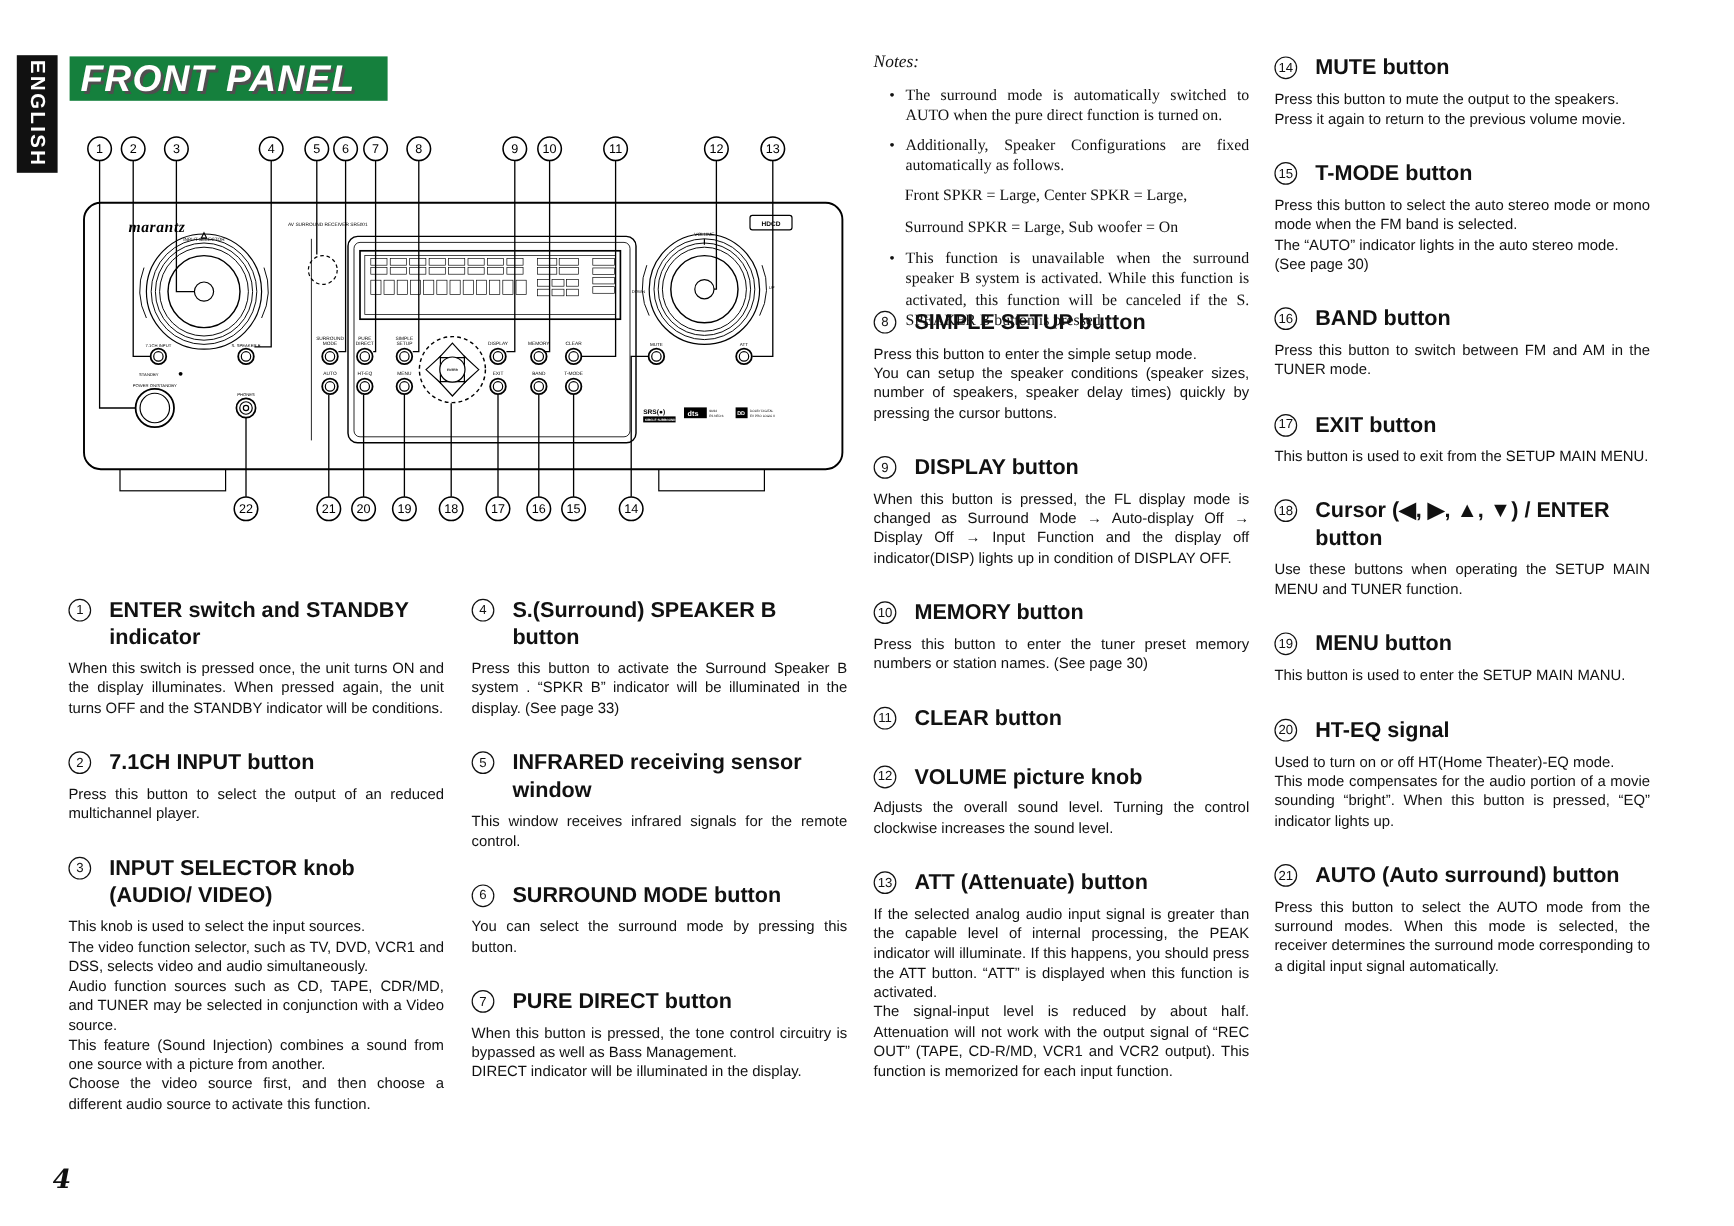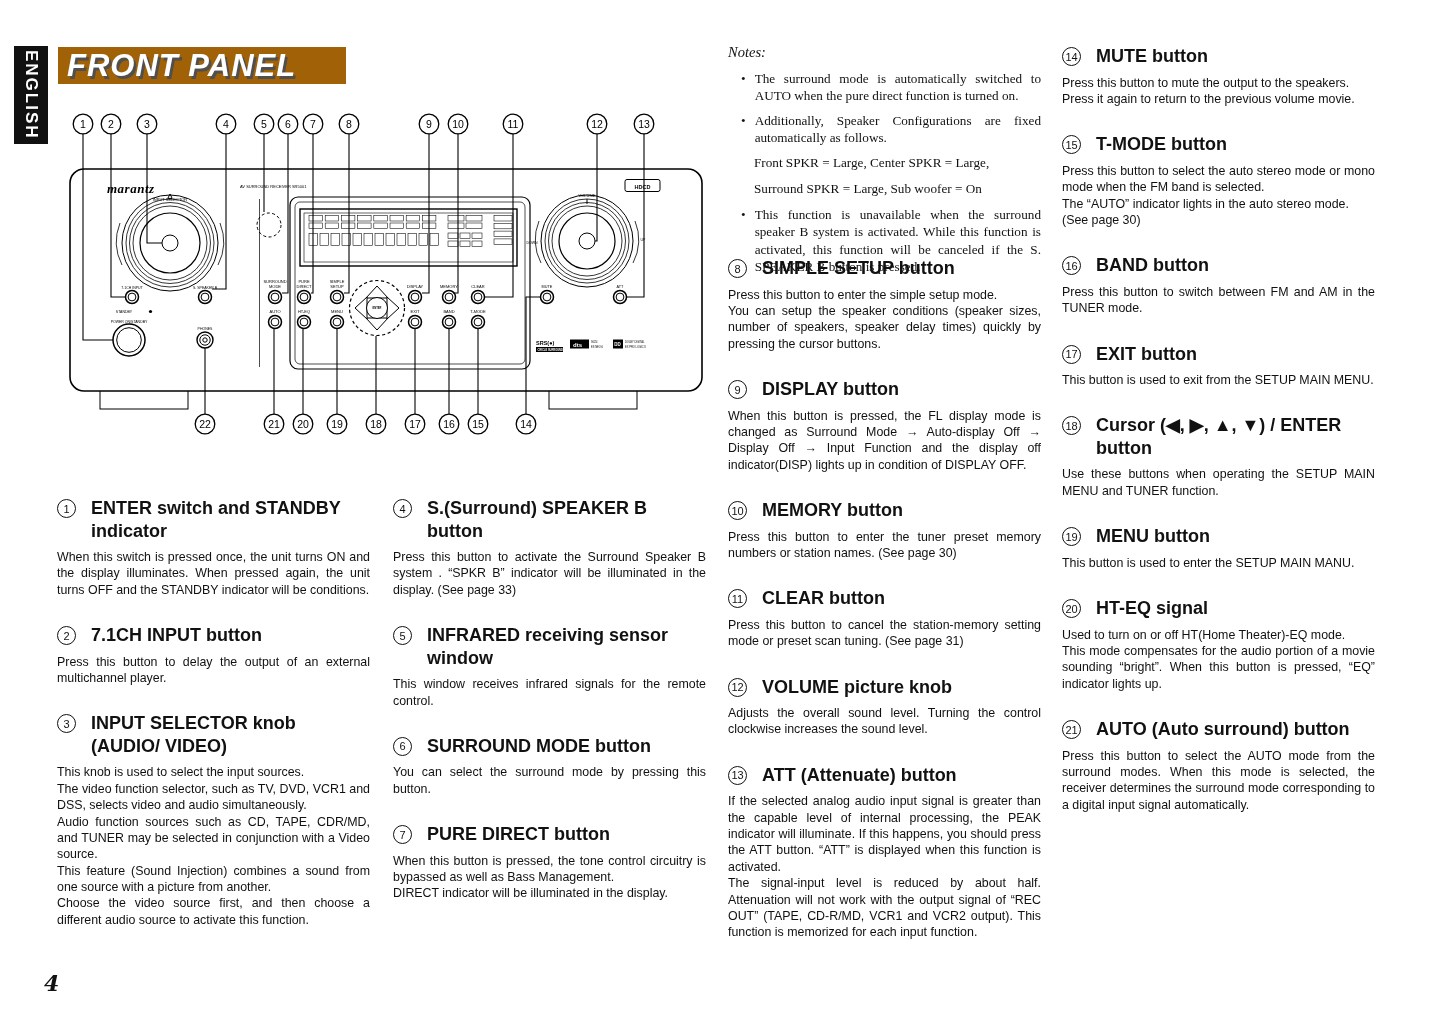--- a/index.html
+++ b/index.html
@@ -1,21 +1,21 @@
 <!DOCTYPE html>
 <html><head>
 <meta charset="utf-8">
 <style>
   html,body{margin:0;padding:0;background:#e8e8e8;}
   .page{position:relative;width:1445px;height:1022px;background:#ffffff;overflow:hidden;
         font-family:"Liberation Sans",sans-serif;color:#111;}
   .lang-tab{position:absolute;left:14px;top:46px;width:34px;height:98px;background:#111;color:#fff;
         display:flex;align-items:center;justify-content:center;writing-mode:vertical-rl;
         font-weight:bold;font-size:17px;letter-spacing:2px;}
-  .title-banner{position:absolute;left:58px;top:47px;width:288px;height:37px;background:#a16207;
+  .title-banner{position:absolute;left:58px;top:47px;width:265px;height:37px;background:#15803d;
         color:#fff;font-style:italic;font-weight:bold;font-size:31px;letter-spacing:1px;
         display:flex;align-items:center;padding-left:9px;box-sizing:border-box;
         text-shadow:2.5px 2.5px 0 #4f4f4f;text-align:center;}
   .diagram-wrap{position:absolute;left:62px;top:105px;width:660px;height:344px;}
   .col{position:absolute;width:313px;}
   #col1{left:57px;top:497px;}
   #col2{left:393px;top:497px;}
   #col3{left:728px;top:257px;}
   #col4{left:1062px;top:45px;}
   .section{margin-bottom:26px;}
@@ -421,21 +421,21 @@
           <span class="sec-title">ENTER switch and STANDBY
 indicator</span>
         </div>
         <div class="sec-body">When this switch is pressed once, the unit turns ON and the display illuminates. When pressed again, the unit turns OFF and the STANDBY indicator will be conditions.</div>
       </div>
       <div class="section">
         <div class="sec-head">
           <span class="sec-num">2</span>
           <span class="sec-title">7.1CH INPUT button</span>
         </div>
-        <div class="sec-body">Press this button to delay the output of an external multichannel player.</div>
+        <div class="sec-body">Press this button to select the output of an reduced multichannel player.</div>
       </div>
       <div class="section">
         <div class="sec-head">
           <span class="sec-num">3</span>
           <span class="sec-title">INPUT SELECTOR knob
 (AUDIO/ VIDEO)</span>
         </div>
         <div class="sec-body">This knob is used to select the input sources.
 The video function selector, such as TV, DVD, VCR1 and DSS, selects video and audio simultaneously.
 Audio function sources such as CD, TAPE, CDR/MD, and TUNER may be selected in conjunction with a Video source.
@@ -496,21 +496,20 @@
           <span class="sec-num">10</span>
           <span class="sec-title">MEMORY button</span>
         </div>
         <div class="sec-body">Press this button to enter the tuner preset memory numbers or station names. (See page 30)</div>
       </div>
       <div class="section">
         <div class="sec-head">
           <span class="sec-num">11</span>
           <span class="sec-title">CLEAR button</span>
         </div>
-        <div class="sec-body">Press this button to cancel the station-memory setting mode or preset scan tuning. (See page 31)</div>
       </div>
       <div class="section">
         <div class="sec-head">
           <span class="sec-num">12</span>
           <span class="sec-title">VOLUME picture knob</span>
         </div>
         <div class="sec-body">Adjusts the overall sound level. Turning the control clockwise increases the sound level.</div>
       </div>
       <div class="section">
         <div class="sec-head">

